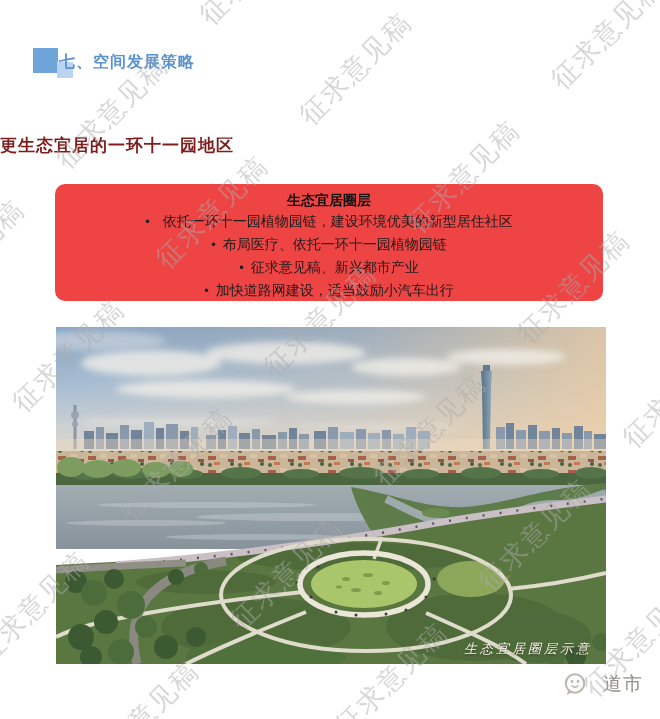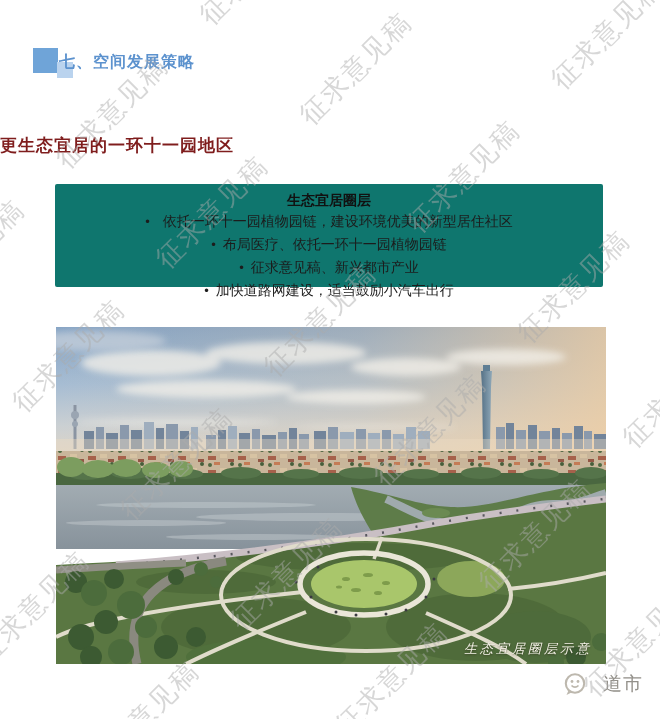--- a/index.html
+++ b/index.html
@@ -25,22 +25,22 @@
     position:absolute;left:59px;top:52px;
     font-size:16px;font-weight:bold;color:#5C92CE;letter-spacing:1px;
   }
   
   .slide-title{
     position:absolute;left:0;top:134px;width:100%;text-align:left;
     font-size:17px;font-weight:bold;color:#7f1d1d;letter-spacing:1px;
   }
   
   .info-box{
-    position:absolute;left:55px;top:184px;width:548px;height:103px;
-    background:#0f766e;border-radius:2px;box-sizing:border-box;padding-top:6px;
+    position:absolute;left:55px;top:184px;width:548px;height:117px;
+    background:#ef4444;border-radius:10px;box-sizing:border-box;padding-top:6px;
   }
   .ib-heading{text-align:center;font-size:14px;font-weight:bold;color:#111;line-height:20px;}
   .ib-item{display:flex;justify-content:center;align-items:baseline;font-size:14px;color:#1c1c1c;line-height:22px;}
   .bullet{margin-right:7px;font-size:13px;color:#1c1c1c;}
   .bullet::before{content:"\2022";}
   .ib-item.first .bullet{margin-right:13px;}
   
   .photo{
     position:absolute;left:56px;top:327px;width:550px;height:337px;overflow:hidden;
   }

